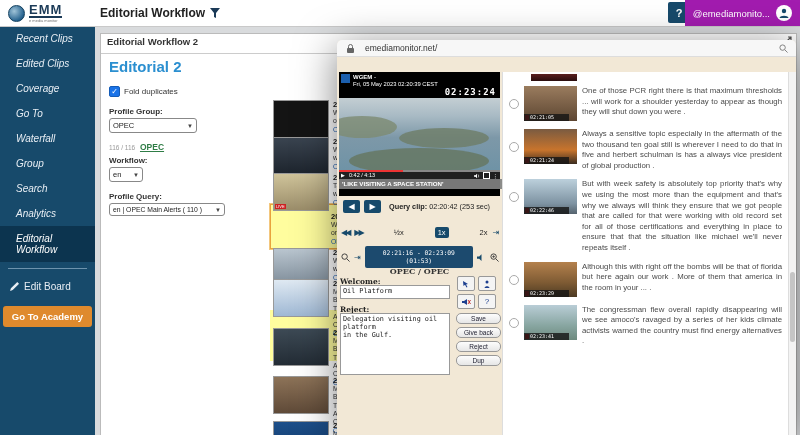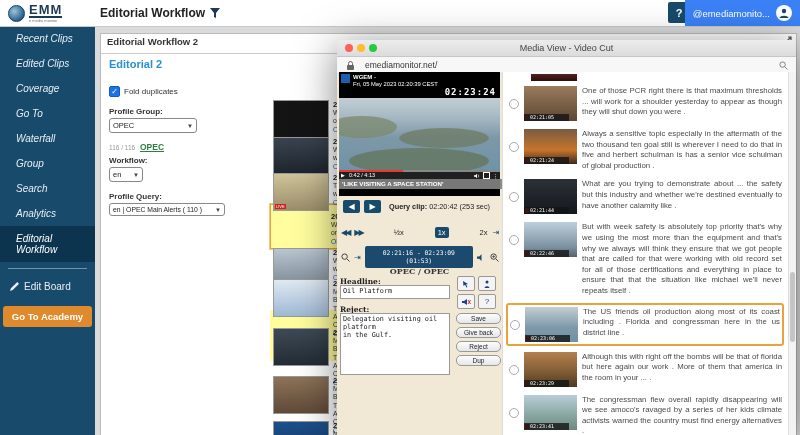--- a/index.html
+++ b/index.html
@@ -6,34 +6,34 @@
   body{width:800px;height:435px;overflow:hidden;background:#d9dbdd;font-family:"Liberation Sans",sans-serif;position:relative;}
   
   .topbar{position:absolute;left:0;top:0;width:800px;height:26px;background:#fff;border-bottom:1px solid #c9c9c9;z-index:5;}
   .logo{position:absolute;left:8px;top:3px;display:flex;align-items:center;gap:4px;}
   .logo-globe{width:15px;height:15px;border-radius:50%;background:radial-gradient(circle at 35% 35%,#9fc3d8,#27638f 70%,#123f5e);border:1px solid #123f5e;}
   .logo-col{display:flex;flex-direction:column;line-height:1;}
   .logo-text{font-weight:bold;font-size:13px;letter-spacing:1px;color:#1b3a57;border-bottom:2px solid #1b3a57;}
   .logo-tag{font-size:4px;color:#777;margin-top:1px;}
   .page-title{position:absolute;left:100px;top:6px;font-size:12px;font-weight:bold;color:#222;display:flex;gap:5px;align-items:center;}
   .help-btn{position:absolute;right:110px;top:2px;width:22px;height:21px;background:#174a6b;color:#fff;font-size:11px;font-weight:bold;display:flex;align-items:center;justify-content:center;border-radius:2px;cursor:pointer;}
-  .user-chip{position:absolute;right:0;top:0;height:26px;background:#3b82f6;display:flex;align-items:center;gap:6px;padding:0 8px;color:#fff;font-size:9.5px;}
+  .user-chip{position:absolute;right:0;top:0;height:26px;background:#a21caf;display:flex;align-items:center;gap:6px;padding:0 8px;color:#fff;font-size:9.5px;}
   .avatar{width:16px;height:16px;border-radius:50%;background:#fff;display:flex;align-items:center;justify-content:center;}
   
   .sidebar{position:absolute;left:0;top:26px;width:95px;height:409px;background:#174a6b;z-index:4;}
   .side-item{padding:7px 16px;font-size:10px;color:#e8eef4;cursor:pointer;font-style:italic;}
   .side-item.active{background:#0c344f;color:#fff;}
   .side-div{height:1px;background:#6d93ad;margin:6px 8px;}
   .side-edit{padding:6px 10px;font-size:10px;color:#e8eef4;display:flex;gap:5px;align-items:center;cursor:pointer;}
   .academy{margin:8px 3px;background:#df8a2d;color:#fff;font-size:9.5px;font-weight:bold;text-align:center;padding:5px 2px;border-radius:3px;cursor:pointer;}
   
   .panel{position:absolute;left:100px;top:33px;width:695px;height:402px;background:#fff;border:1px solid #bbb;z-index:1;}
   .panel-head{height:15px;border-bottom:1px solid #ccc;font-size:9.5px;font-weight:bold;color:#333;padding:2px 6px;position:relative;}
   .expand-ic{position:absolute;right:4px;top:2px;}
-  .board-link{position:absolute;left:8px;top:24px;color:#2b8fd0;font-weight:bold;font-size:11px;cursor:pointer;}
+  .board-link{position:absolute;left:8px;top:24px;color:#2b8fd0;font-weight:bold;font-size:15px;cursor:pointer;}
   .filters{position:absolute;left:8px;top:52px;width:88px;font-size:8px;color:#333;}
   .chk-row{display:flex;gap:4px;align-items:center;margin-bottom:10px;}
   .chk{width:9px;height:9px;background:#1a73e8;border:1px solid #145cb8;border-radius:2px;color:#fff;font-size:8px;line-height:9px;text-align:center;cursor:pointer;}
   .f-label{font-weight:bold;margin:0 0 2px 0;}
   .selectbox{background:#fff;border:1px solid #888;border-radius:3px;padding:2px 3px;font-size:7.5px;color:#222;display:flex;justify-content:space-between;align-items:center;cursor:pointer;white-space:nowrap;overflow:hidden;}
   .sel-arrow{font-size:6px;color:#444;margin-left:2px;}
   .counter-row{margin:9px 0 4px 0;font-size:6.5px;color:#999;}
   .opec-link{color:#2f7d46;font-weight:bold;font-size:8.5px;text-decoration:underline;cursor:pointer;margin-left:3px;}
   
   .clip-row{position:absolute;left:172px;width:166px;display:flex;gap:4px;align-items:flex-start;}
@@ -298,26 +298,20 @@
           <span>2023-05-05 02:19:12</span>
           <span class="st-logo"></span>
           <b>W</b>
         </div>
       <div class="clip-snip" style="height:14px;overflow:hidden;">METEOROLOGIST SANDRA BROGA WAS LIKE TAKING A TRIP TO A SPA</div>
     </div>
   </div>
 </div>
 
 <div class="modal">
-  <div class="m-titlebar">
-    <span class="tl" style="left:8px;background:#ff5f57;"></span>
-    <span class="tl" style="left:20px;background:#febc2e;"></span>
-    <span class="tl" style="left:32px;background:#28c840;"></span>
-    <div class="m-title">Media View - Video Cut</div>
-  </div>
   <div class="m-urlbar">
     <svg style="position:absolute;left:10px;top:4px;" width="7" height="9" viewBox="0 0 7 9">
         <rect x="0" y="4" width="7" height="5" rx="1" fill="#666"></rect>
         <path d="M1.5 4V2.5a2 2 0 014 0V4" stroke="#666" fill="none"></path>
       </svg>
     <span class="m-url">emediamonitor.net/</span>
     <svg style="position:absolute;right:8px;top:4px;" width="9" height="9" viewBox="0 0 10 10">
         <circle cx="4" cy="4" r="3" stroke="#777" fill="none"></circle>
         <path d="M6.5 6.5L9.5 9.5" stroke="#777"></path>
       </svg>
@@ -385,21 +379,21 @@
         <path d="M0 3h2l2-2v6L2 5H0z" fill="#174a6b"></path>
       </svg>
     <svg width="9" height="9" viewBox="0 0 10 10">
         <circle cx="4" cy="4" r="3" stroke="#333" fill="none"></circle>
         <path d="M6.5 6.5L9.5 9.5" stroke="#333"></path>
         <path d="M2.5 4h3M4 2.5v3" stroke="#333" stroke-width=".8"></path>
       </svg>
   </div>
 
   <div class="opec-pair">OPEC / OPEC</div>
-  <div class="fm-label" style="left:3px;top:237px;">Headline:</div>
+  <div class="fm-label" style="left:3px;top:237px;">Welcome:</div>
   <textarea class="fm-area" style="top: 245px; height: 14px;">Oil Platform</textarea>
   <div class="ic-grid">
     <span class="ic-btn">
         <svg width="8" height="8" viewBox="0 0 8 8">
           <path d="M1 1l5 3-2 .5L5.5 7l-1 .5L3 4.8 1.5 6z" fill="#1c3f8f"></path>
         </svg>
       </span>
     <span class="ic-btn">
         <svg width="8" height="8" viewBox="0 0 8 8">
           <circle cx="4" cy="2" r="1.5" fill="#1c3f8f"></circle>
@@ -432,46 +426,30 @@
           <span class="ts-strip">02:21:05</span>
         </div>
       <div class="t-text">One of those PCR right there is that maximum thresholds ... will work for a shoulder yesterday to appear as though they will shut down you were .</div>
     </div>
     <div class="t-row">
       <span class="t-radio"></span>
       <div class="t-thumb" style="background:linear-gradient(#7a5b41,#c8742c 60%,#3a2c20);">
           <span class="ts-red"></span>
           <span class="ts-strip">02:21:24</span>
         </div>
-      <div class="t-text">Always a sensitive topic especially in the aftermath of the two thousand ten goal still is wherever I need to do that in five and herbert schulman is has a senior vice schulman of global production .</div>
-    </div>
-    <div class="t-row">
-      <span class="t-radio"></span>
-      <div class="t-thumb" style="background:linear-gradient(#2c3138,#15181d);">
-          <span class="ts-red"></span>
-          <span class="ts-strip">02:21:44</span>
-        </div>
-      <div class="t-text">What are you trying to demonstrate about ... the safety but this industry and whether we're destined eventually to have another calamity like .</div>
+      <div class="t-text">Always a sensitive topic especially in the aftermath of the two thousand ten goal still is wherever I need to do that in five and herbert schulman is has a always vice president of global production .</div>
     </div>
     <div class="t-row">
       <span class="t-radio"></span>
       <div class="t-thumb" style="background:linear-gradient(#bcd0dc,#7e93a2 70%,#55636e);">
           <span class="ts-red"></span>
           <span class="ts-strip">02:22:46</span>
         </div>
       <div class="t-text">But with week safety is absolutely top priority that's why we using the most more than the equipment and that's why we always will think they ensure that we got people that are called for that were working with old record set for all of those certifications and everything in place to ensure that that the situation like michael we'll never repeats itself .</div>
     </div>
-    <div class="t-row selected">
-      <span class="t-radio"></span>
-      <div class="t-thumb" style="background:linear-gradient(#c3ced3,#7d98a8 60%,#6f93a6);">
-          <span class="ts-red"></span>
-          <span class="ts-strip">02:23:06</span>
-        </div>
-      <div class="t-text">The US friends oil production along most of its coast including . Florida and congressman here in the us district line .</div>
-    </div>
     <div class="t-row">
       <span class="t-radio"></span>
       <div class="t-thumb" style="background:linear-gradient(#b4814d,#7d5a33 60%,#4c3a23);">
           <span class="ts-red"></span>
           <span class="ts-strip">02:23:29</span>
         </div>
       <div class="t-text">Although this with right off the bombs will be that of florida but here again our work . More of them that america in the room in your ... .</div>
     </div>
     <div class="t-row">
       <span class="t-radio"></span>

